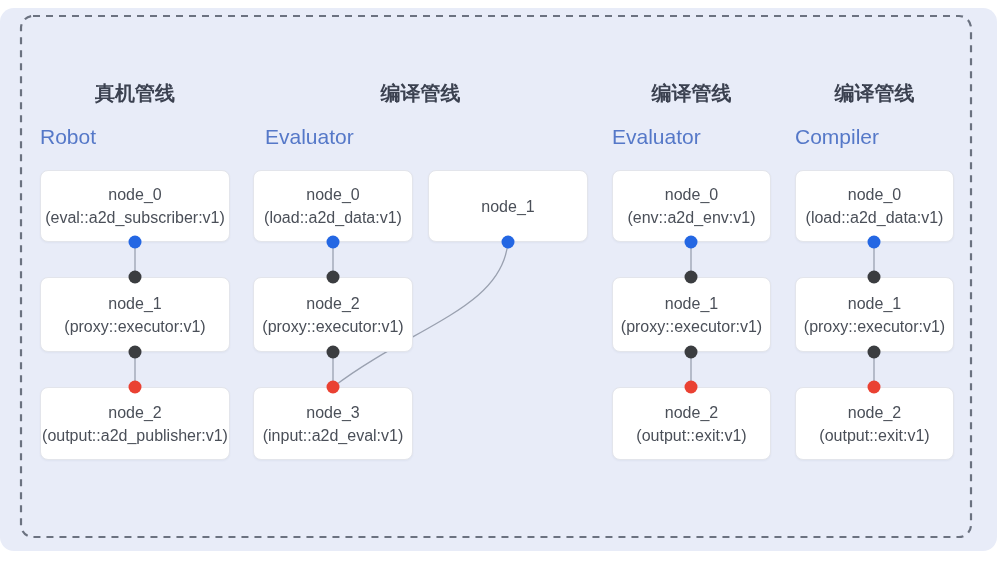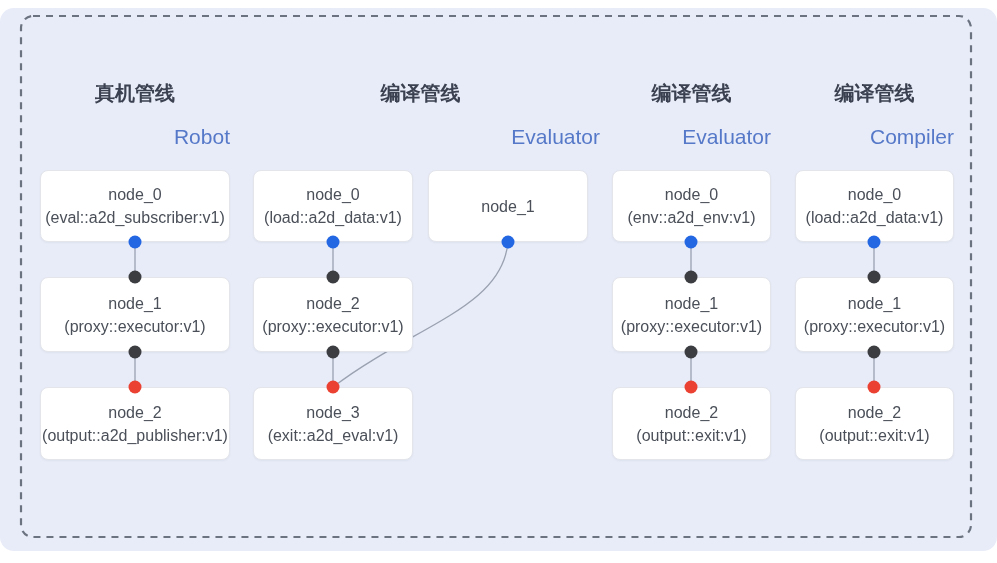--- a/index.html
+++ b/index.html
@@ -16,21 +16,21 @@
   .edges{position:absolute;left:0;top:0;width:997px;height:563px;}
   .boundary{fill:none;stroke:var(--dashed-border,#6b7280);stroke-width:2.2;stroke-dasharray:7 6;}
   .edge{fill:none;stroke:var(--edge,#9aa1b0);stroke-width:1.3;}
   .title-zh{
     position:absolute;top:81px;height:24px;line-height:24px;
     text-align:center;font-size:20px;font-weight:700;
     color:var(--title-zh-color,#3b4150);
   }
   .title-en{
     position:absolute;top:125px;height:24px;line-height:24px;
-    text-align:right;font-size:21px;font-weight:400;
+    text-align:left;font-size:21px;font-weight:400;
     color:var(--title-en-color,#5578c8);
   }
   .node{
     position:absolute;
     background:var(--node-bg,#ffffff);
     border:1px solid var(--node-border,#e3e5eb);
     border-radius:8px;
     box-shadow:0 1px 2px rgba(40,60,100,0.05);
     display:flex;flex-direction:column;align-items:center;justify-content:center;
     color:var(--node-text,#4a4f58);
@@ -109,21 +109,21 @@
   </div>
   <div class="node col-eval2 row0">
     <div>node_1</div>
   </div>
   <div class="node col-eval1 row1">
     <div>node_2</div>
     <div>(proxy::executor:v1)</div>
   </div>
   <div class="node col-eval1 row2">
     <div>node_3</div>
-    <div>(exit::a2d_eval:v1)</div>
+    <div>(input::a2d_eval:v1)</div>
   </div>
 
   <div class="node col-sim row0">
     <div>node_0</div>
     <div>(env::a2d_env:v1)</div>
   </div>
   <div class="node col-sim row1">
     <div>node_1</div>
     <div>(proxy::executor:v1)</div>
   </div>

